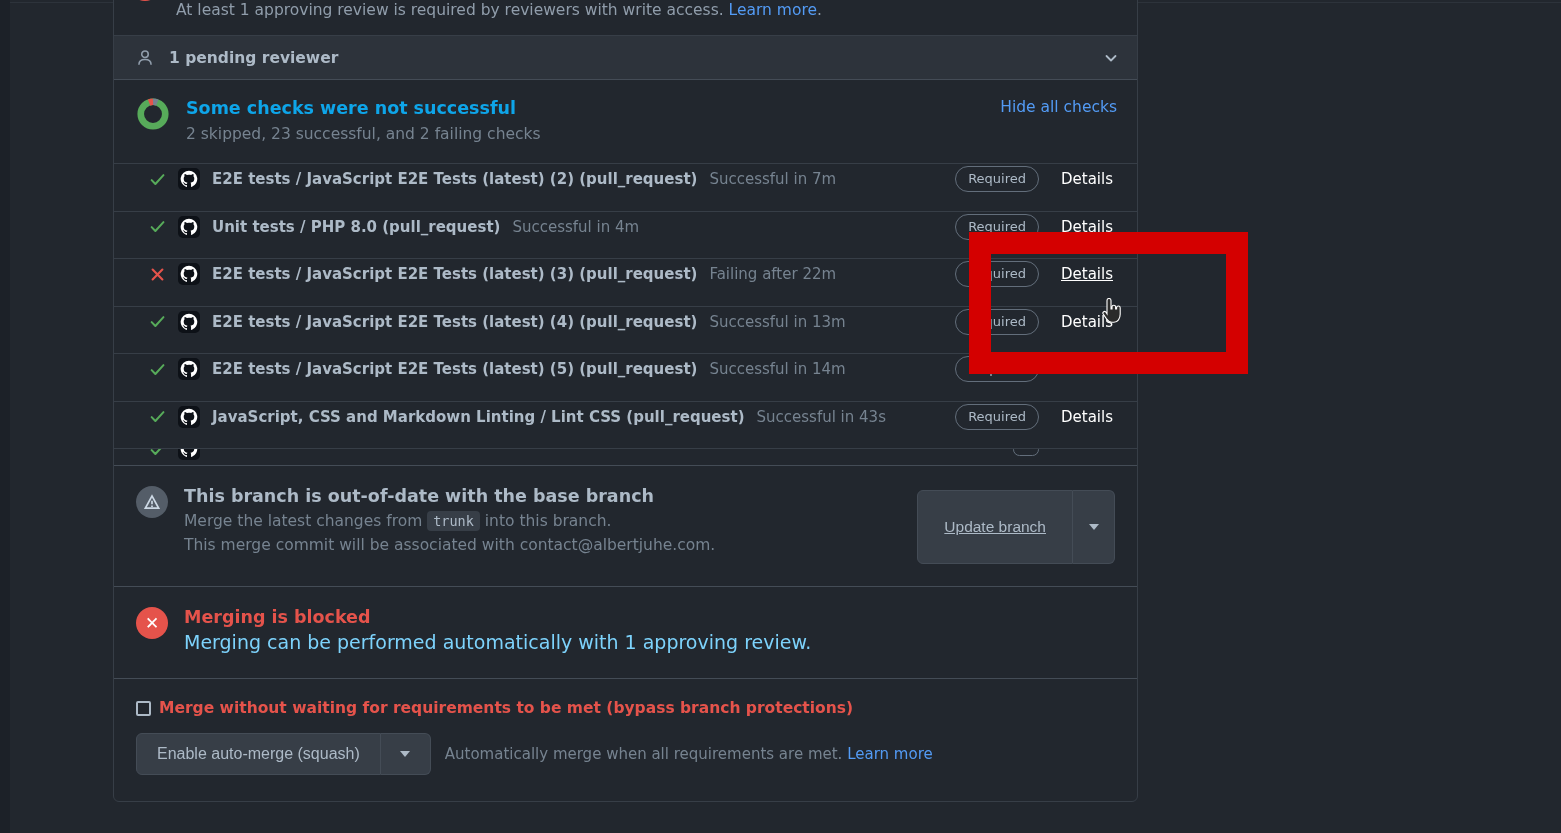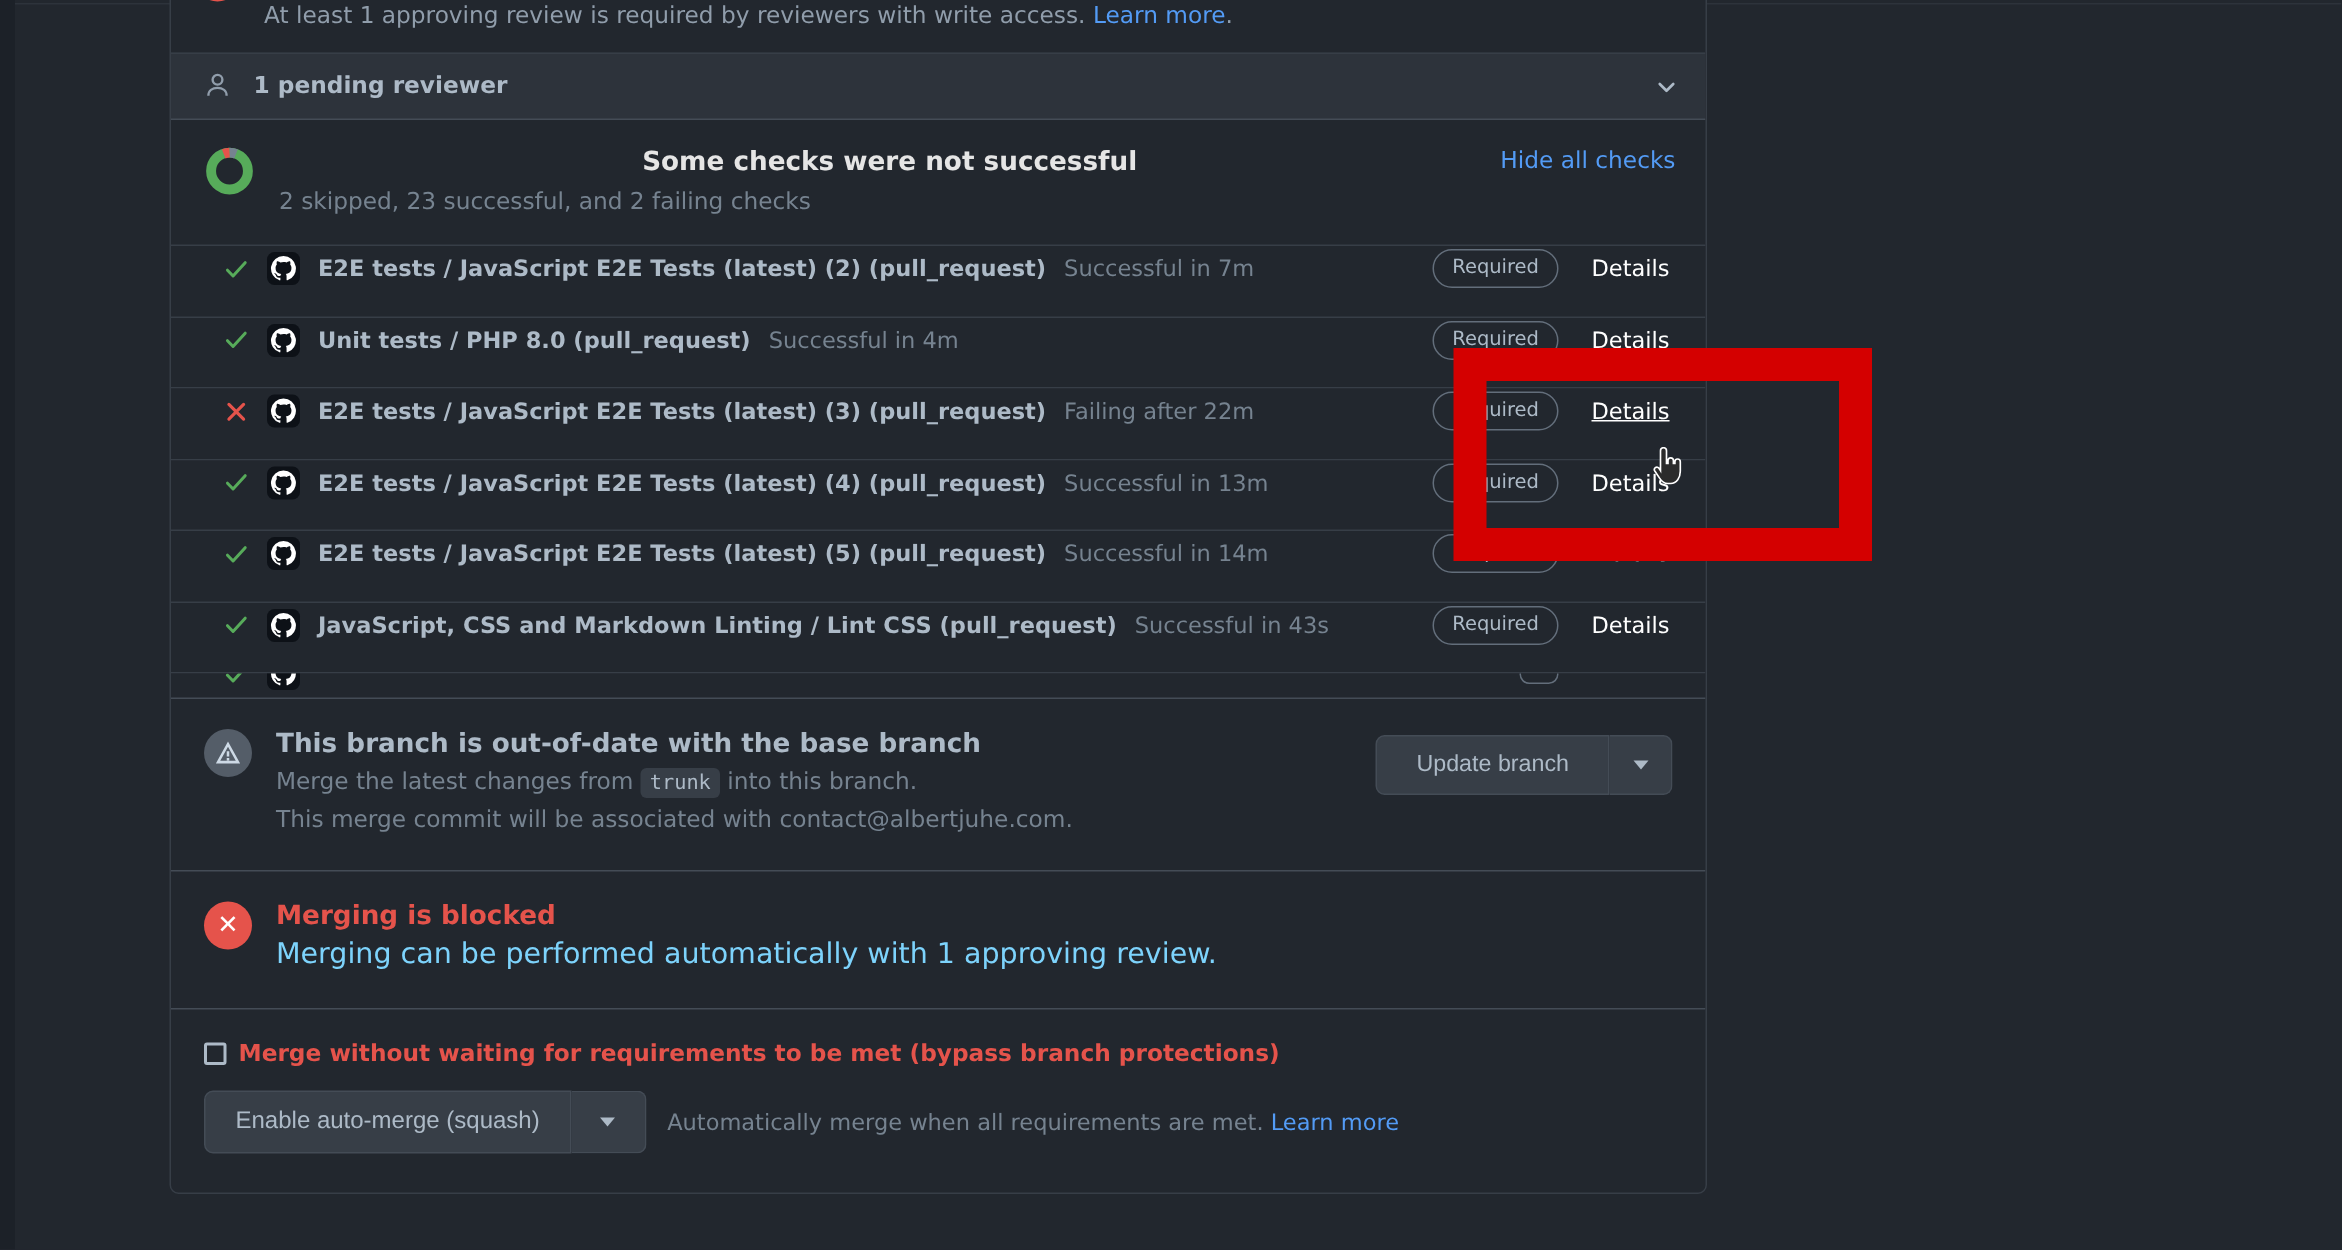--- a/index.html
+++ b/index.html
@@ -49,40 +49,40 @@
     width: 12px; height: 3px; background: #fff; border-radius: 1px;
   }
   .rb-text {
     color: #909dab; font-size: 15.5px; line-height: 22px;
     padding-top: 28px;
   }
   .rb-text a { color: #539bf5; text-decoration: none; }
 
   
   .pending-row {
-    display: flex; align-items: flex-end;
+    display: flex; align-items: center;
     background: #2d333b;
     padding: 13px 18px 13px 22px;
     border-top: 1px solid #373e47;
     border-bottom: 1px solid #444c56;
     height: 45px;
   }
   .pending-icon { width: 18px; height: 18px; margin-right: 15px; flex: none; color: #909dab; }
   .pending-label { color: #adbac7; font-size: 15.5px; font-weight: 600; flex: 1; }
   .chevron-down { width: 16px; height: 16px; color: #adbac7; flex: none; }
 
   
   .checks-header {
     display: flex; align-items: flex-start;
     padding: 16px 20px 18px 22px;
     position: relative;
   }
   .donut { width: 34px; height: 34px; flex: none; margin-right: 16px; margin-top: 1px; }
   .ch-texts { flex: 1; }
-  .ch-title { color: #e5e5e5; font-size: 17.5px; font-weight: 600; line-height: 24px; text-align: center; }
+  .ch-title { color: #0ea5e9; font-size: 17.5px; font-weight: 600; line-height: 24px; }
   .ch-sub { color: #768390; font-size: 15.5px; line-height: 22px; margin-top: 3px; }
   .hide-all { color: #539bf5; font-size: 15.5px; text-decoration: none; white-space: nowrap; padding-top: 2px; }
 
   
   .checks-list { border-top: 1px solid #373e47; }
   .check-row {
     display: flex; align-items: center;
     height: 47.5px;
     padding: 0 22px 16px 34px;
     border-bottom: 1px solid #373e47;
@@ -125,22 +125,22 @@
   .ood-line { color: #768390; font-size: 15.5px; line-height: 24px; }
   code.branch {
     background: #373e47; color: #adbac7; border-radius: 4px;
     padding: 2px 6px; font-family: "DejaVu Sans Mono", "Liberation Mono", monospace;
     font-size: 13.5px;
   }
   .btn-group { display: flex; flex: none; margin-top: 6px; }
   .btn {
     background: #373e47; border: 1px solid #444c56;
     color: #adbac7; font-size: 15.5px;
-    padding: 10px 26px; border-radius: 6px 0 0 6px;
-    font-weight: 500; cursor: pointer;
+    padding: 27px 26px; border-radius: 6px 0 0 6px;
+    font-weight: 500; cursor: pointer; text-decoration: underline;
   }
   .btn-caret {
     background: #373e47; border: 1px solid #444c56; border-left: none;
     border-radius: 0 6px 6px 0; width: 42px;
     display: flex; align-items: center; justify-content: center; cursor: pointer;
   }
   .caret { width: 0; height: 0; border-left: 5px solid transparent; border-right: 5px solid transparent; border-top: 6px solid #adbac7; }
 
   
   .blocked-section {

